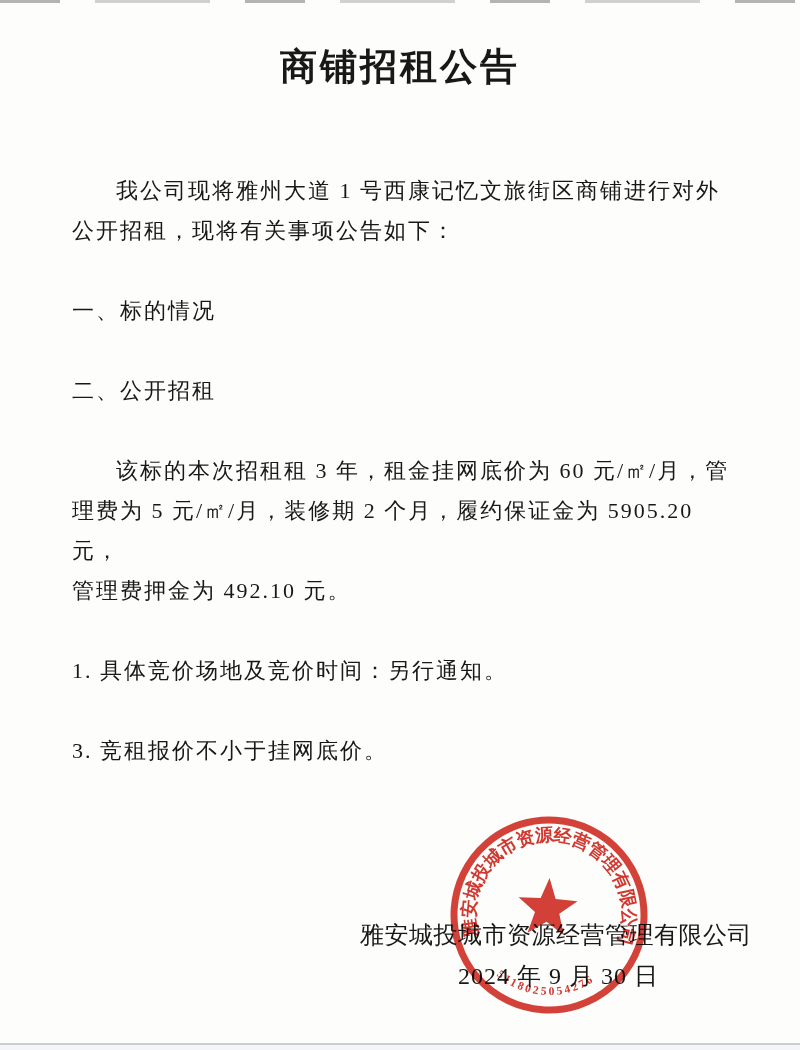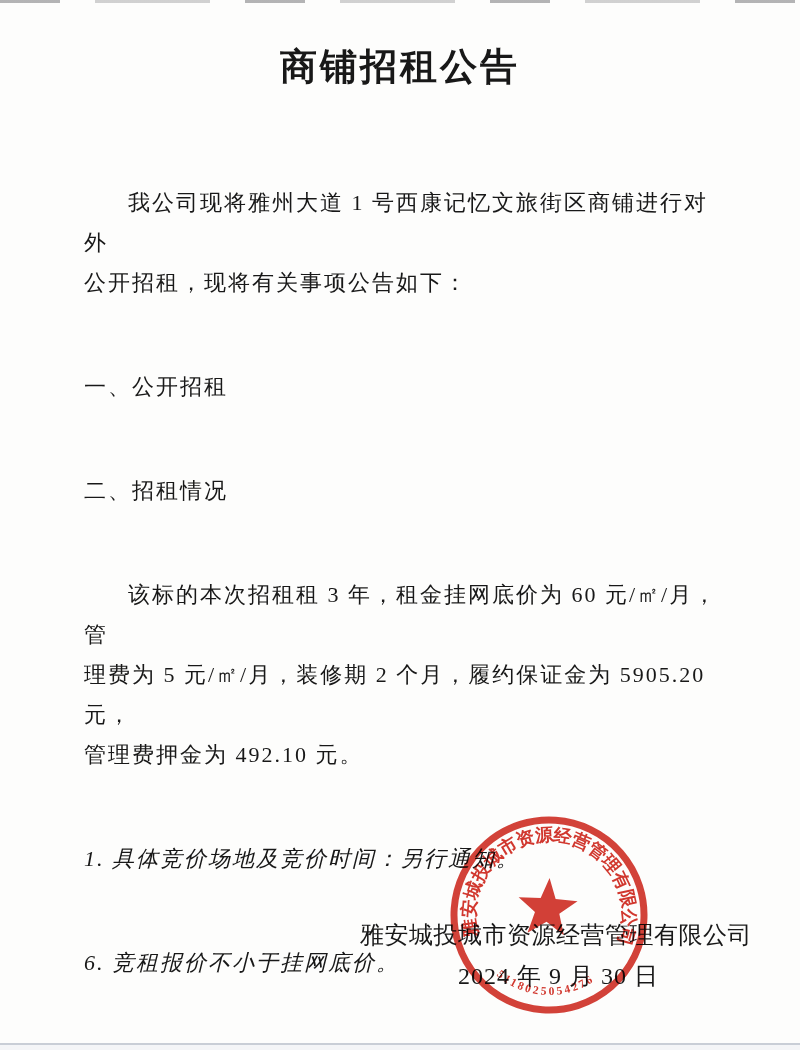--- a/index.html
+++ b/index.html
@@ -21,24 +21,24 @@
   }
   .doc-title{
     position:absolute;top:42px;left:0;width:100%;margin:0;
     text-align:center;font-size:37px;font-weight:bold;letter-spacing:3px;
   }
   .content{
     position:absolute;top:131px;left:72px;width:668px;
     font-size:22px;line-height:40px;letter-spacing:2px;
     white-space:pre-line;
   }
-  .content p{margin:12px;padding:0;}
+  .content p{margin:0;padding:0;}
   .para-indent{text-indent:2em;}
   .sec-heading{padding-left:50px;}
-  .list-item{padding-left:36px;font-style:italic;}
+  .list-item{padding-left:36px;}
   .signature-company{
     position:absolute;left:360px;top:919px;
     font-size:24px;letter-spacing:.5px;white-space:nowrap;
   }
   .signature-date{
     position:absolute;left:458px;top:960px;
     font-size:24px;letter-spacing:1px;white-space:nowrap;
   }
   .seal{
     position:absolute;left:444px;top:810px;width:210px;height:210px;
@@ -54,27 +54,27 @@
 </head>
 <body>
 
 <div class="scan-top"></div>
 
 <h1 class="doc-title">商铺招租公告</h1>
 
 <div class="content">
   <p class="para-indent">我公司现将雅州大道 1 号西康记忆文旅街区商铺进行对外
 公开招租，现将有关事项公告如下：</p>
-  <p class="sec-heading">一、公开招租</p>
-  <p class="sec-heading">二、招租情况</p>
+  <p class="sec-heading">一、标的情况</p>
+  <p class="sec-heading">二、公开招租</p>
   <p class="para-indent">该标的本次招租租 3 年，租金挂网底价为 60 元/㎡/月，管
 理费为 5 元/㎡/月，装修期 2 个月，履约保证金为 5905.20 元，
 管理费押金为 492.10 元。</p>
   <p class="list-item">1. 具体竞价场地及竞价时间：另行通知。</p>
-  <p class="list-item">6. 竞租报价不小于挂网底价。</p>
+  <p class="list-item">3. 竞租报价不小于挂网底价。</p>
   
   
   
   
   
   
 </div>
 
 <div class="signature-company">雅安城投城市资源经营管理有限公司</div>
 <div class="signature-date">2024 年 9 月 30 日</div>

